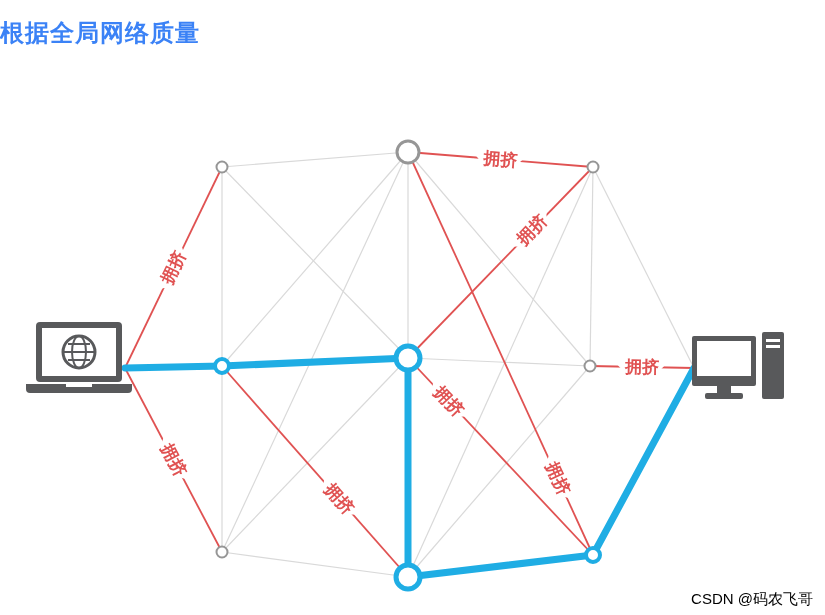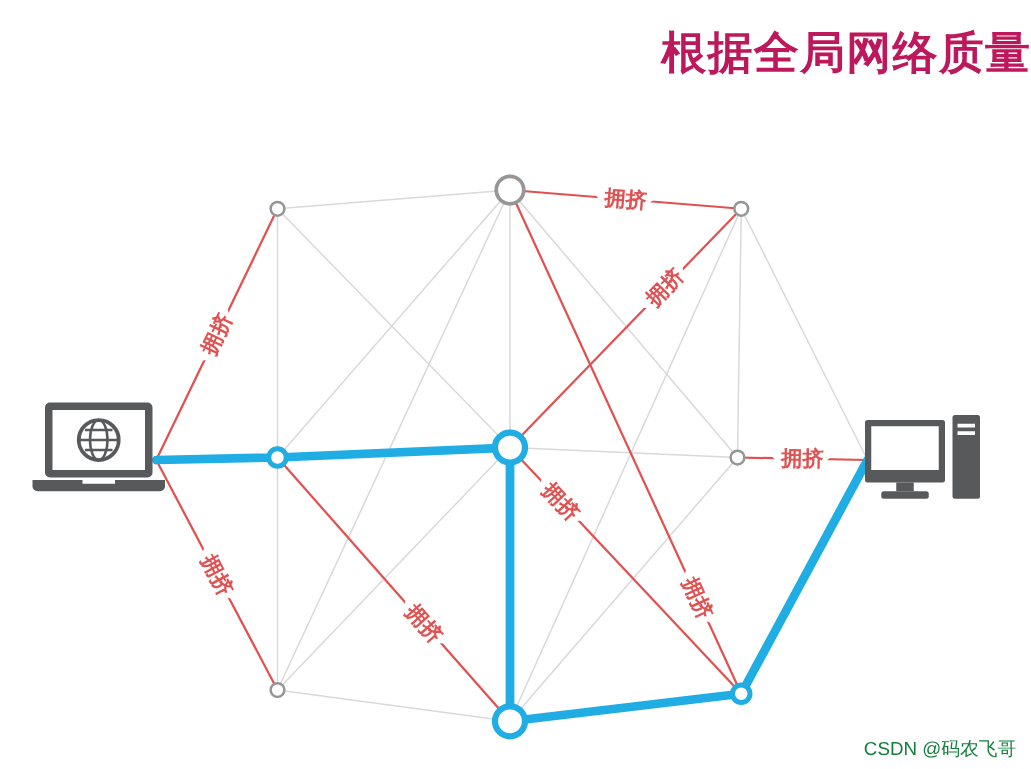--- a/index.html
+++ b/index.html
@@ -1,26 +1,26 @@
 <!DOCTYPE html>
 <html><head>
 <meta charset="utf-8">
 <style>
   html,body{margin:0;padding:0}
   body{
     width:825px;height:615px;position:relative;background:#fff;overflow:hidden;
     font-family:"Liberation Sans","DejaVu Sans",sans-serif;
   }
   .title{
-    position:absolute;top:16px;left:0;width:100%;text-align:right;
-    font-size:36px;font-weight:bold;color:#be185d;line-height:1.45;letter-spacing:1px;
+    position:absolute;top:16px;left:0;width:100%;text-align:left;
+    font-size:24px;font-weight:bold;color:#3b82f6;line-height:1.45;letter-spacing:1px;
   }
   #graph{position:absolute;top:0;left:0}
   .watermark{
-    position:absolute;right:12px;bottom:6px;font-size:15px;color:#15803d;
+    position:absolute;right:12px;bottom:6px;font-size:15px;color:#000000;
   }
   .edge-label{
     font-size:17px;font-weight:bold;text-anchor:middle;dominant-baseline:central;
     paint-order:stroke;stroke:#ffffff;stroke-width:7px;
     font-family:"Liberation Sans","DejaVu Sans",sans-serif;
   }
 </style>
 </head>
 <body>
 

